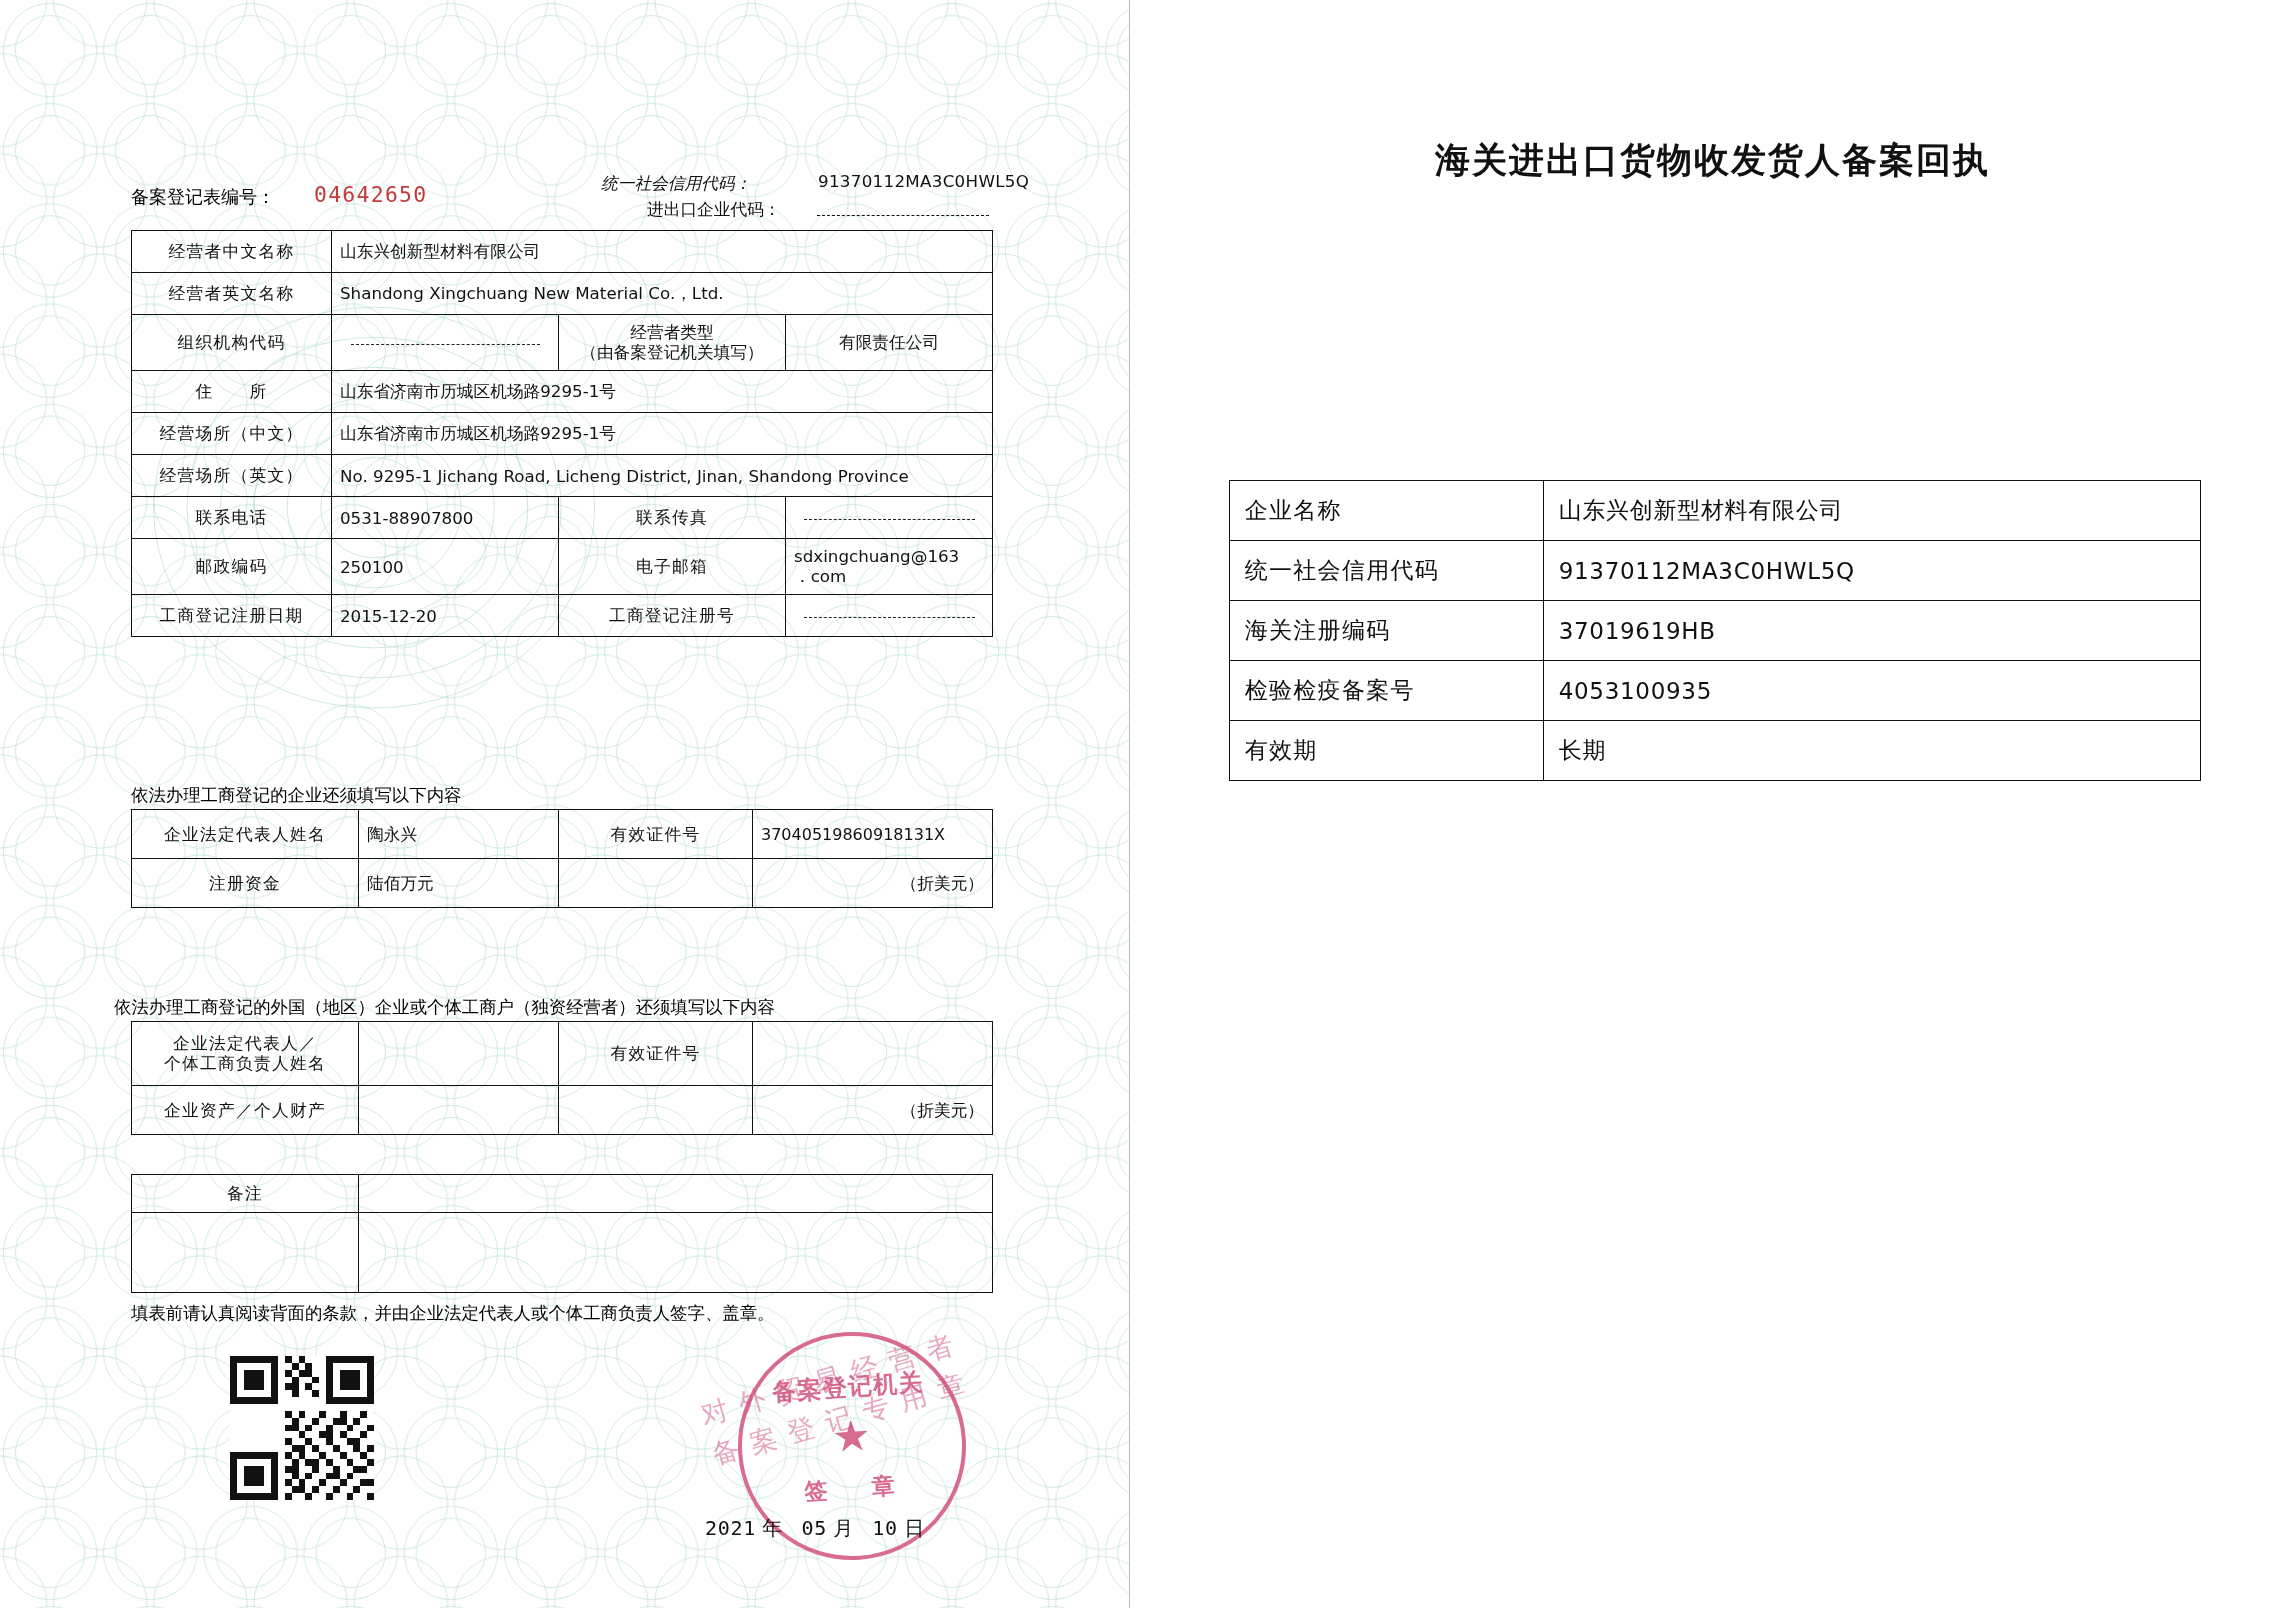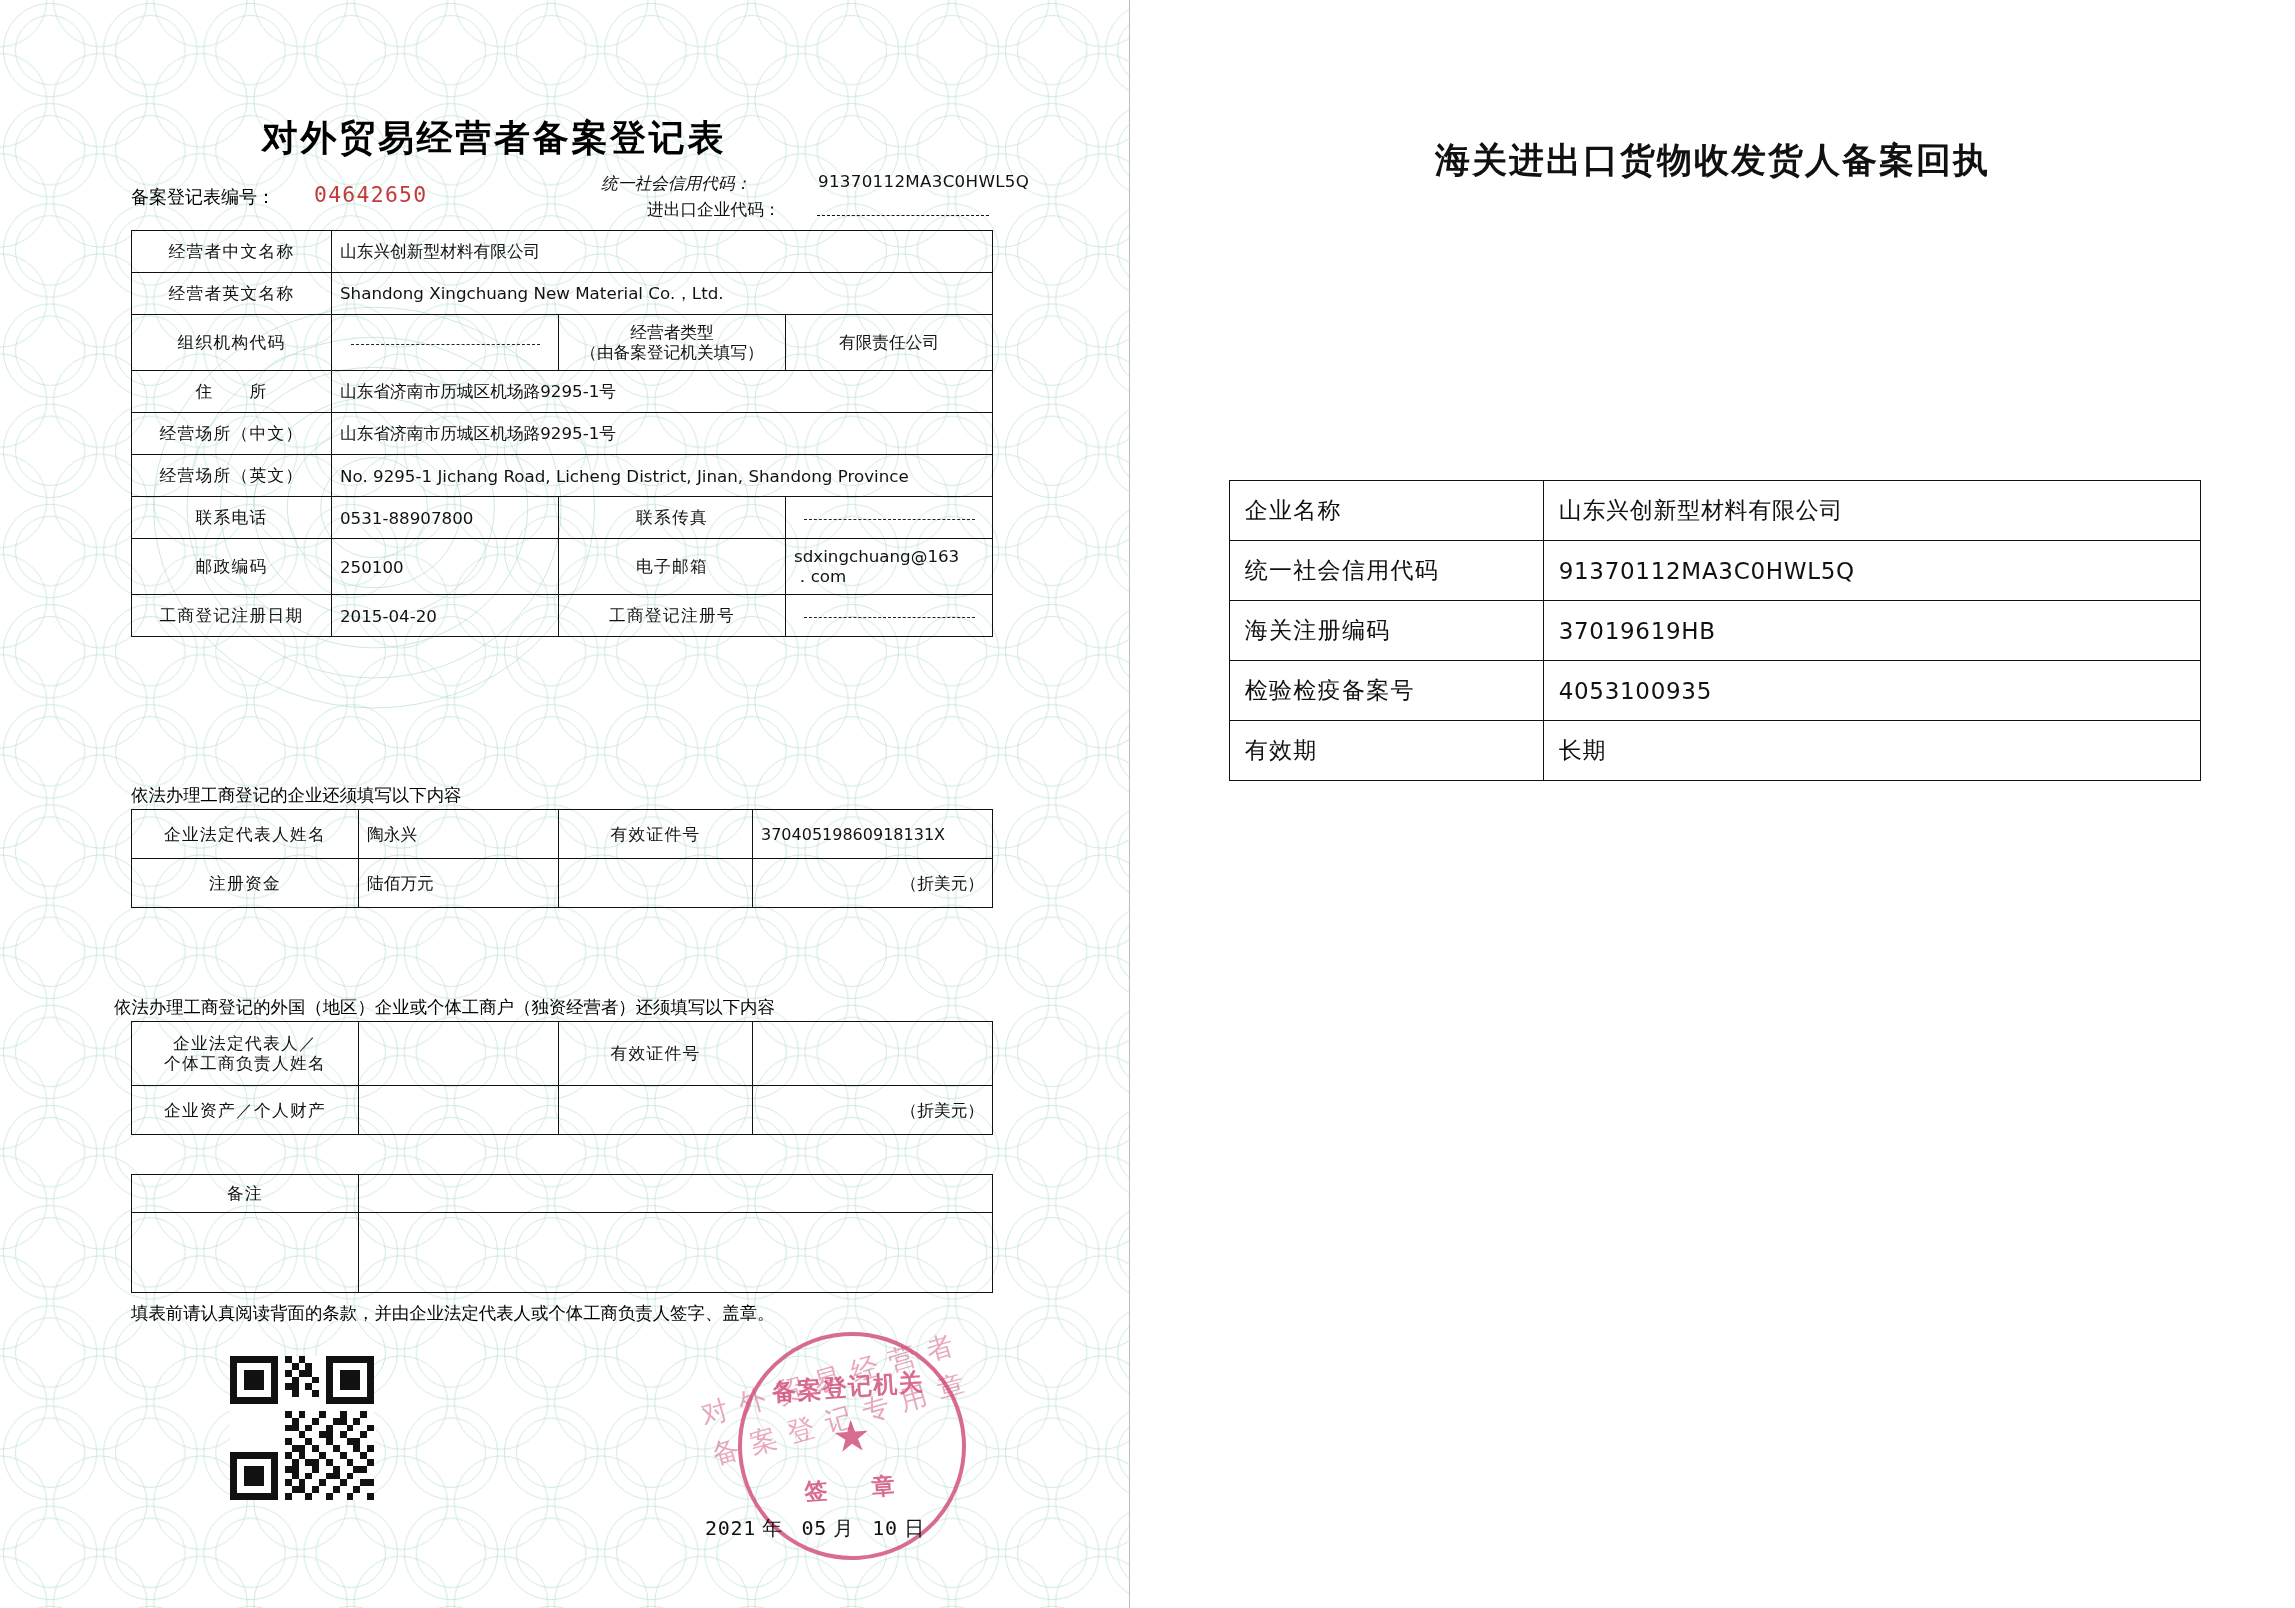--- a/index.html
+++ b/index.html
@@ -305,21 +305,20 @@
         <ellipse cx="560" cy="760" rx="330" ry="300"></ellipse>
         <ellipse cx="560" cy="760" rx="280" ry="255"></ellipse>
         <ellipse cx="560" cy="760" rx="230" ry="210"></ellipse>
         <ellipse cx="560" cy="760" rx="180" ry="165"></ellipse>
         <ellipse cx="560" cy="760" rx="130" ry="120"></ellipse>
         <ellipse cx="560" cy="760" rx="80" ry="75"></ellipse>
       </g>
     </svg>
 
     <div class="left-inner">
-      <div class="doc-title">对外贸易经营者备案登记表</div>
 
       <div class="reg-no-label">备案登记表编号：</div>
       <div class="reg-no-value">04642650</div>
 
       <div class="credit-label">统一社会信用代码：</div>
       <div class="credit-value">91370112MA3C0HWL5Q</div>
 
       <div class="imp-label">进出口企业代码：</div>
       <div class="imp-line"></div>
 
@@ -370,21 +369,21 @@
             <td class="lbl">邮政编码</td>
             <td class="val">250100</td>
             <td class="lbl">电子邮箱</td>
             <td class="val two-line">
               <div>sdxingchuang@163</div>
               <div>．com</div>
             </td>
           </tr>
           <tr>
             <td class="lbl">工商登记注册日期</td>
-            <td class="val">2015-04-20</td>
+            <td class="val">2015-12-20</td>
             <td class="lbl">工商登记注册号</td>
             <td class="center"><span class="dash"></span></td>
           </tr>
         </tbody>
       </table>
 
       <div class="sect-note" style="left:131px; top:783px;">依法办理工商登记的企业还须填写以下内容</div>
 
       <table class="tbl" style="left:131px; top:809px; width:862px;">
         <colgroup>

